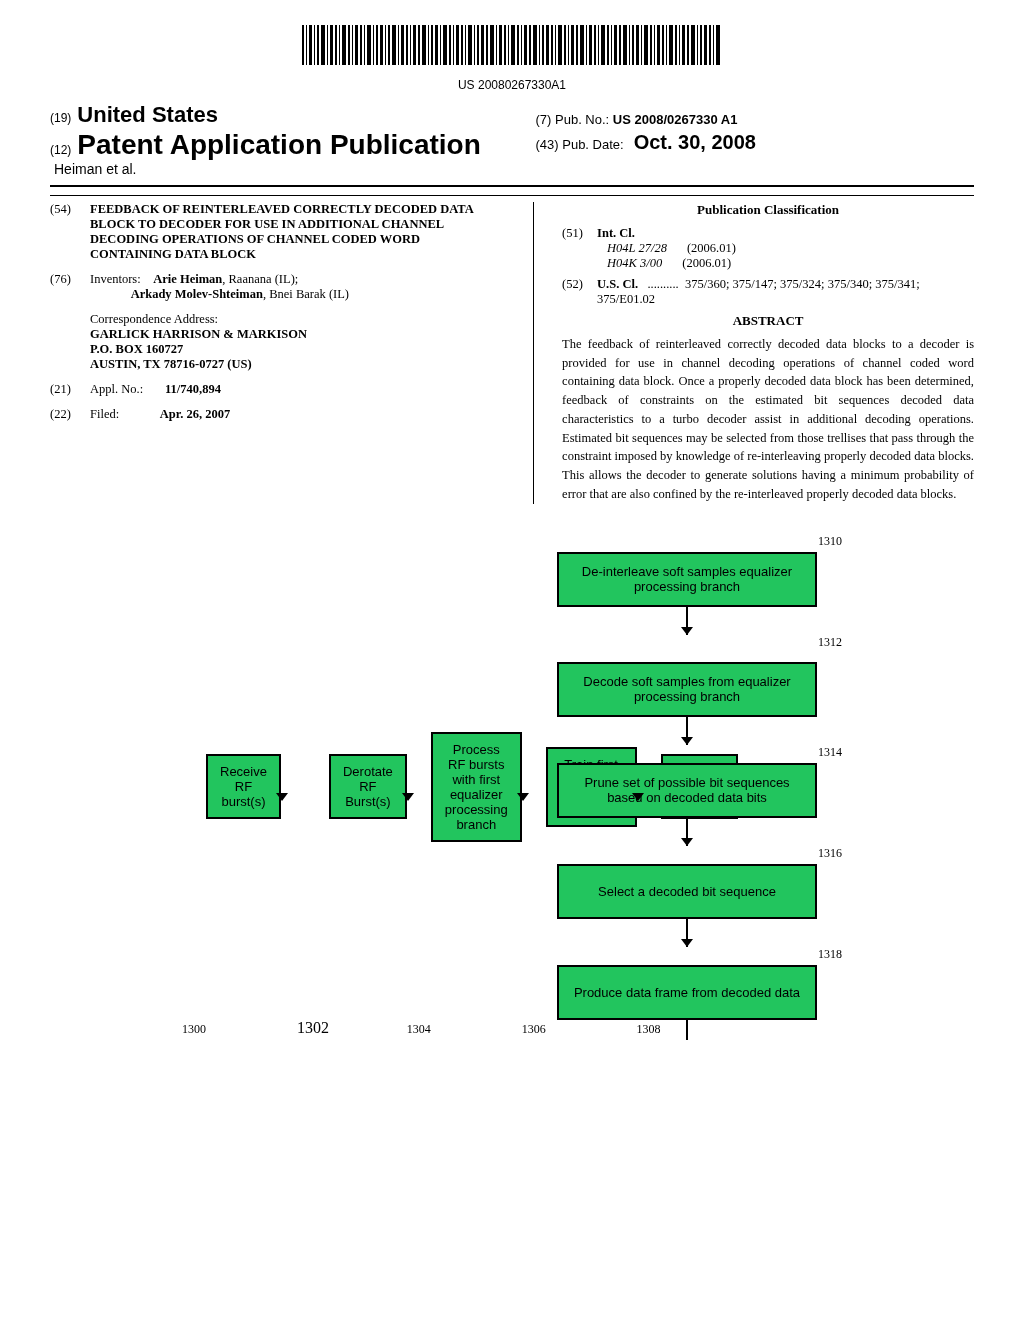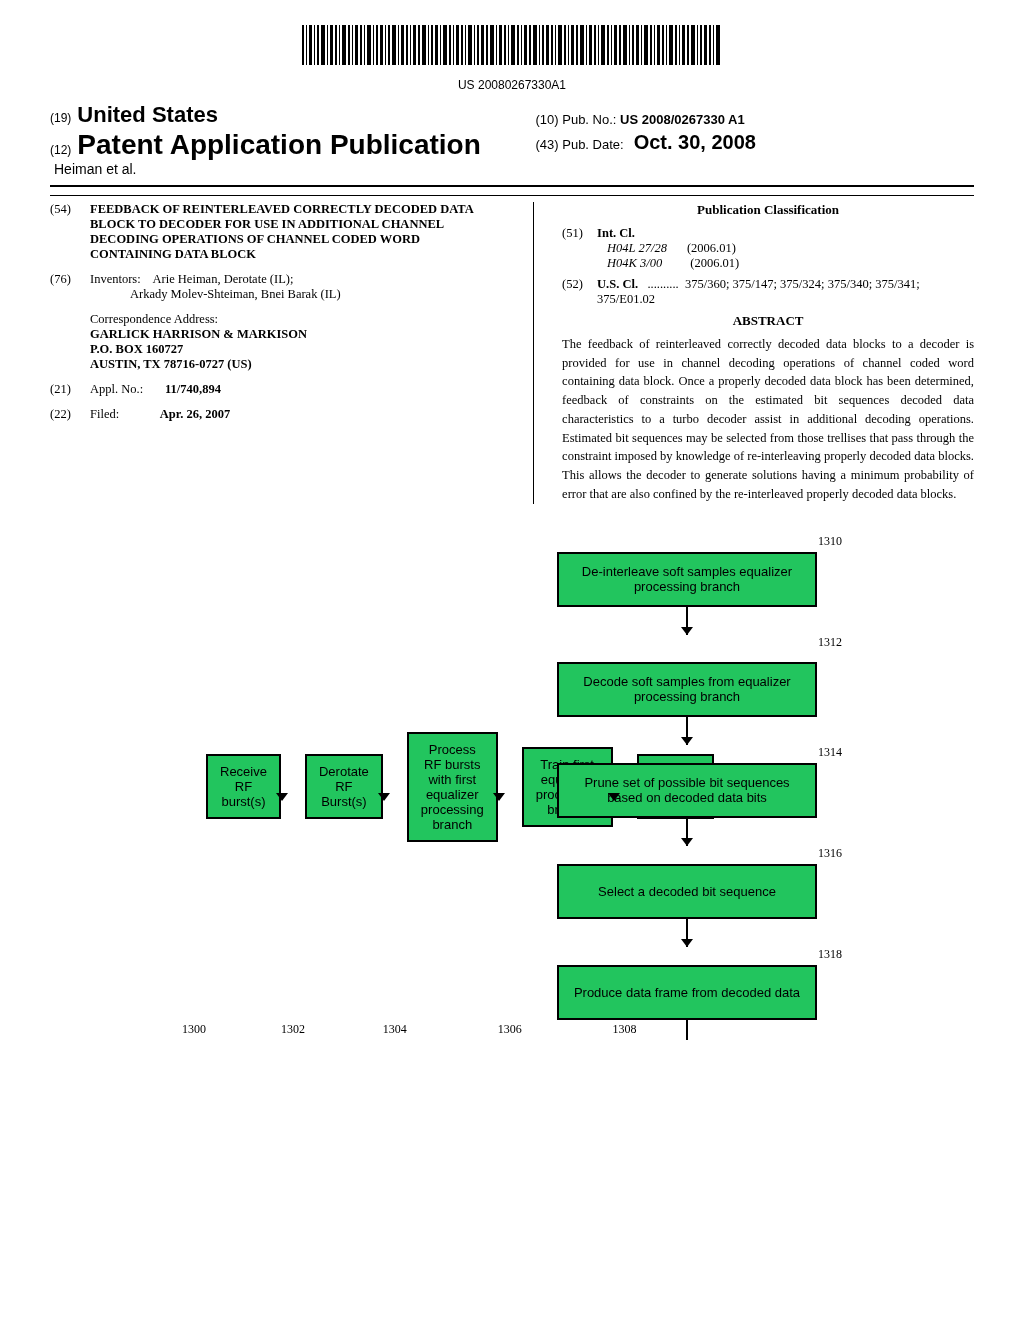--- a/index.html
+++ b/index.html
@@ -120,21 +120,21 @@
       font-weight: normal;
     }
     .field-label {
       font-weight: bold;
     }
     .field-content {
       flex: 1;
     }
 
     .inventors-name {
-      font-weight: normal;
+      font-weight: bold;
     }
 
     .corr-address {
       margin-top: 10px;
       font-size: 12.5px;
     }
     .corr-address .bold {
       font-weight: bold;
     }
 
@@ -341,21 +341,21 @@
         <span style="font-size:22px; font-weight:bold; font-family:Arial,sans-serif;">United States</span>
       </div>
       <div style="display:flex; align-items:baseline; gap:6px; margin-top:2px;">
         <span class="country-label">(12)</span>
         <span class="patent-app-title">Patent Application Publication</span>
       </div>
       <div class="inventors-line">Heiman et al.</div>
     </div>
     <div class="right-header">
       <div class="pub-number-line">
-        <span>(10) Pub. No.:</span>
+        <span>(7) Pub. No.:</span>
         <strong>US 2008/0267330 A1</strong>
       </div>
       <div class="pub-date-line">
         <span>(43) Pub. Date:</span>
         <span class="pub-date-value">Oct. 30, 2008</span>
       </div>
     </div>
   </div>
 
   <div class="divider"></div>
@@ -370,21 +370,21 @@
         <div class="field-content">
           <span class="field-label">FEEDBACK OF REINTERLEAVED CORRECTLY DECODED DATA BLOCK TO DECODER FOR USE IN ADDITIONAL CHANNEL DECODING OPERATIONS OF CHANNEL CODED WORD CONTAINING DATA BLOCK</span>
         </div>
       </div>
 
       <div class="field-row" style="margin-top:8px;">
         <span class="field-num">(76)</span>
         <div class="field-content">
           <span>Inventors:</span>
           &nbsp;&nbsp;
-          <span class="inventors-name">Arie Heiman</span><span>, Derotate (IL);</span><br>
+          <span class="inventors-name">Arie Heiman</span><span>, Raanana (IL);</span><br>
           &nbsp;&nbsp;&nbsp;&nbsp;&nbsp;&nbsp;&nbsp;&nbsp;&nbsp;&nbsp;&nbsp;&nbsp;
           <span class="inventors-name">Arkady Molev-Shteiman</span><span>, Bnei Barak (IL)</span>
         </div>
       </div>
 
       <div class="corr-address" style="margin-left:40px; margin-top:10px; margin-bottom:10px;">
         <div>Correspondence Address:</div>
         <div class="bold">GARLICK HARRISON &amp; MARKISON</div>
         <div class="bold">P.O. BOX 160727</div>
         <div class="bold">AUSTIN, TX 78716-0727 (US)</div>
@@ -414,21 +414,21 @@
       <div class="pub-classification-title">Publication Classification</div>
 
       <div class="class-row">
         <span class="class-num">(51)</span>
         <div>
           <div style="font-weight:bold;">Int. Cl.</div>
           <div style="display:flex; gap:20px; margin-left:10px;">
             <span class="class-italic">H04L 27/28</span>
             <span>(2006.01)</span>
           </div>
-          <div style="display:flex; gap:28px; margin-left:10px;">
+          <div style="display:flex; gap:20px; margin-left:10px;">
             <span class="class-italic">H04K 3/00</span>
             <span>(2006.01)</span>
           </div>
         </div>
       </div>
 
       <div class="class-row">
         <span class="class-num">(52)</span>
         <div>
           <span style="font-weight:bold;">U.S. Cl.</span>
@@ -443,21 +443,21 @@
   </div>
 
   <div class="diagram-section">
 
     <div class="flowchart">
 
       <div style="align-self:flex-end; font-size:12px; margin-bottom:3px;">1300</div>
       <div class="fc-box">Receive RF burst(s)</div>
       <div class="fc-arrow"></div>
 
-      <div style="align-self:flex-end; font-size:12px; margin-bottom:3px;">1302</div>
+      <div style="align-self:flex-end; font-size:16px; margin-bottom:3px;margin-left:16px;">1302</div>
       <div class="fc-box">Derotate RF Burst(s)</div>
       <div class="fc-arrow"></div>
 
       <div style="align-self:flex-end; font-size:12px; margin-bottom:3px;">1304</div>
       <div class="fc-box">Process RF bursts with first equalizer processing branch</div>
       <div class="fc-arrow"></div>
 
       <div style="align-self:flex-end; font-size:12px; margin-bottom:3px;">1306</div>
       <div class="fc-box">Train first equalizer processing branch</div>
       <div class="fc-arrow"></div>

